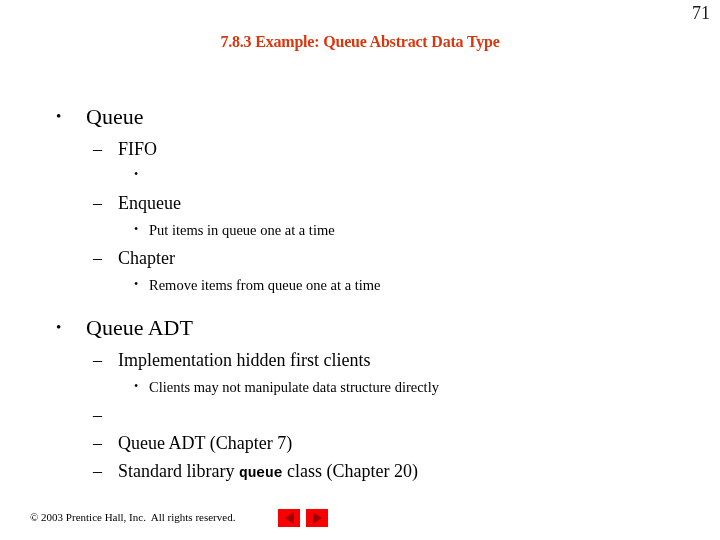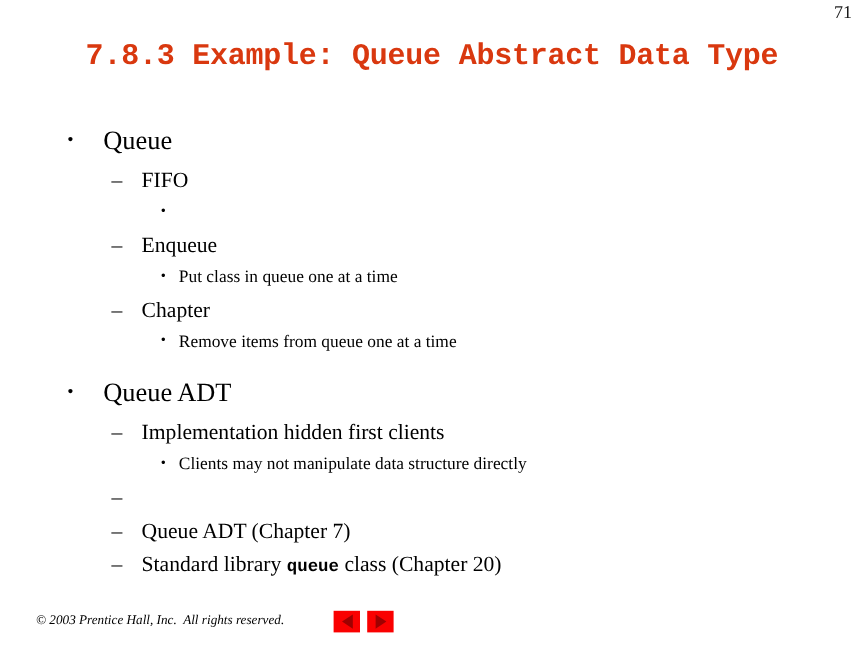--- a/index.html
+++ b/index.html
@@ -15,35 +15,35 @@
     overflow: hidden;
     position: relative;
   }
 
   
   .page-number {
     position: absolute;
     top: 4px;
     right: 10px;
     font-family: "Liberation Serif", "DejaVu Serif", serif;
-    font-size: 15px;
+    font-size: 18px;
     color: #1a1a1a;
     line-height: 1;
   }
 
   
   .slide-title {
     position: absolute;
     top: 33px;
     left: 0;
     width: 720px;
     text-align: center;
-    font-family: Liberation Mono, monospace;
+    font-family: Liberation Serif, serif;
     font-weight: bold;
-    font-size: 25px;
+    font-size: 16px;
     letter-spacing: -0.2px;
     color: #d9380f;
     line-height: 1.1;
   }
 
   
   .body-outline {
     position: absolute;
     top: 102px;
     left: 0;
@@ -114,21 +114,20 @@
     font-size: 14.5px;
   }
 
   
   .footer {
     position: absolute;
     left: 0;
     bottom: 0;
     width: 588px;
     height: 40px;
-    font-style: italic;
   }
   .copyright {
     position: absolute;
     left: 30px;
     top: 12px;
     font-family: "Liberation Serif", "DejaVu Serif", serif;
     font-size: 11px;
     color: #000;
     white-space: pre;
     line-height: 1;
@@ -187,21 +186,21 @@
     <span class="bullet-marker">•</span>
   </div>
 
   <div class="bullet-row lvl2">
     <span class="bullet-marker">–</span>
     <span class="bullet-text">Enqueue</span>
   </div>
 
   <div class="bullet-row lvl3">
     <span class="bullet-marker">•</span>
-    <span class="bullet-text">Put class in queue one at a time</span>
+    <span class="bullet-text">Put items in queue one at a time</span>
   </div>
 
   <div class="bullet-row lvl2">
     <span class="bullet-marker">–</span>
     <span class="bullet-text">Chapter</span>
   </div>
 
   <div class="bullet-row lvl3">
     <span class="bullet-marker">•</span>
     <span class="bullet-text">Remove items from queue one at a time</span>

